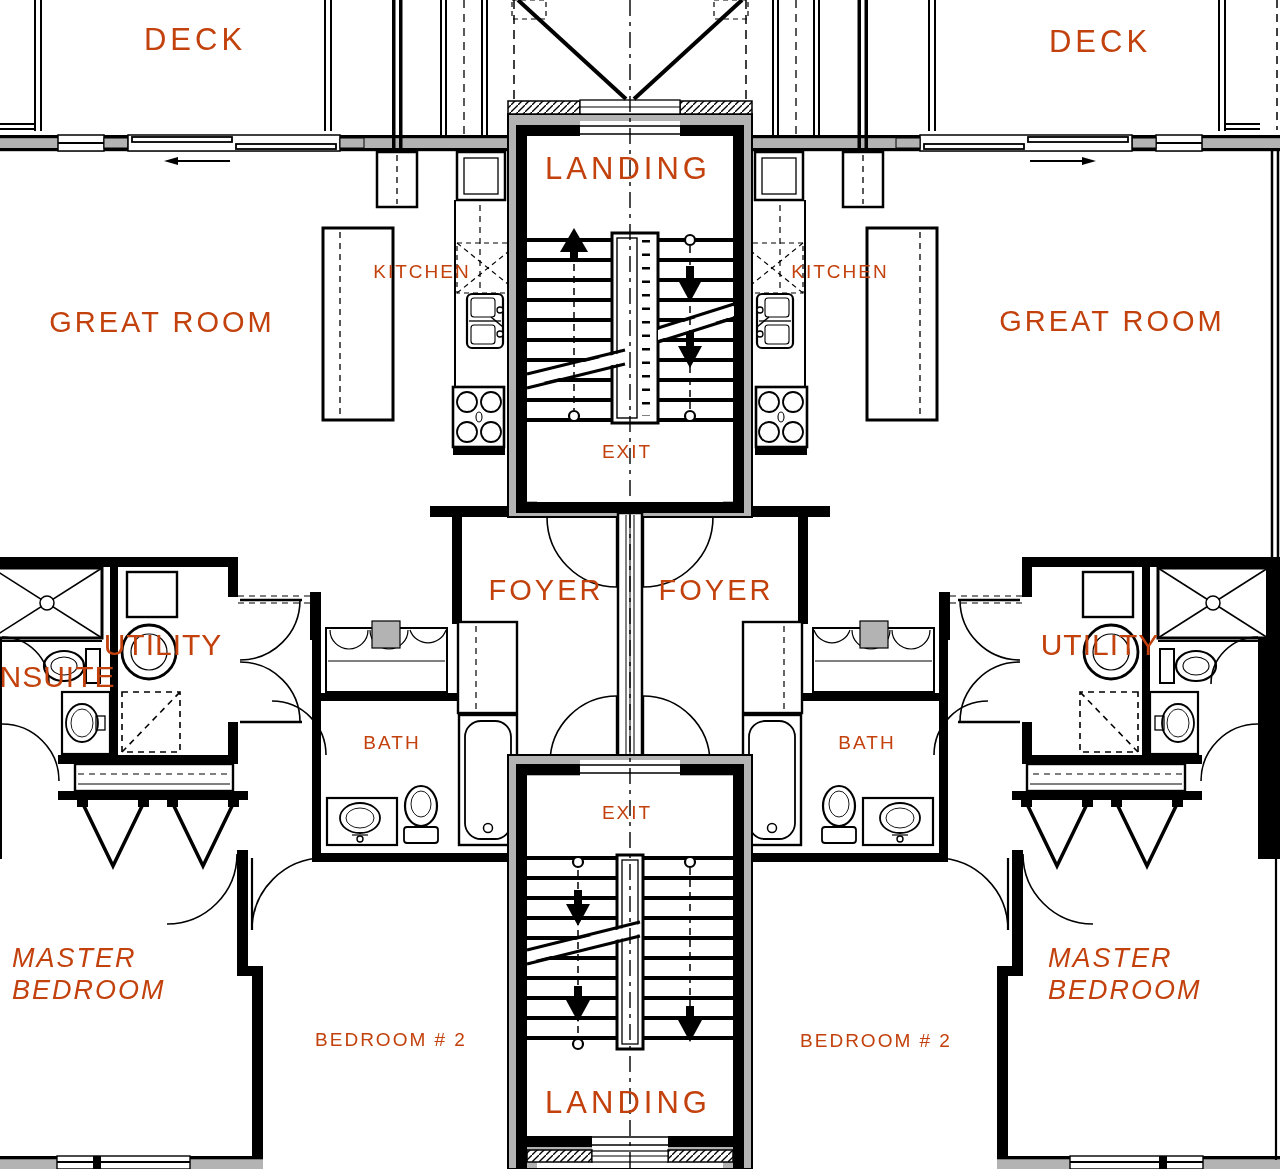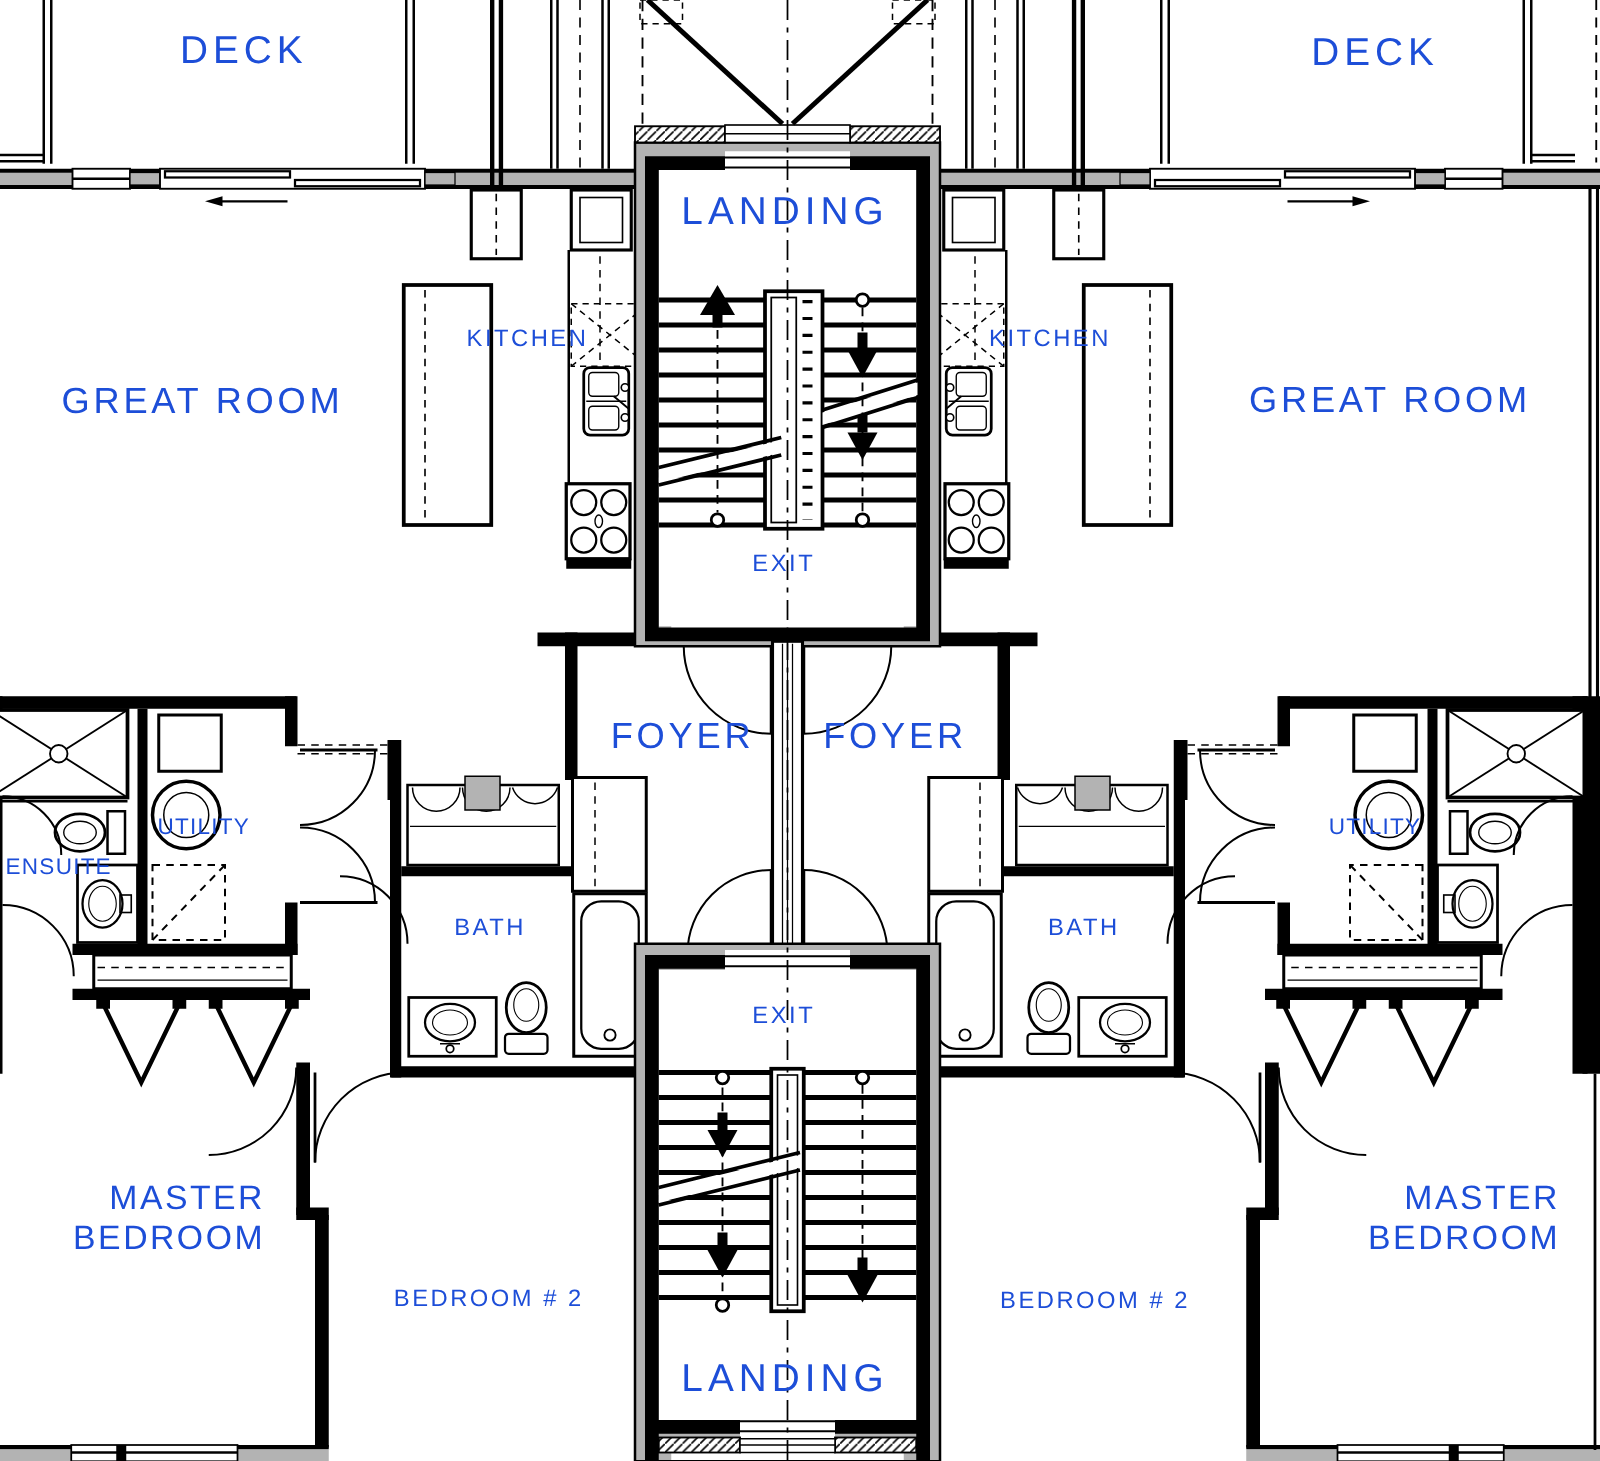--- a/index.html
+++ b/index.html
@@ -3,31 +3,31 @@
 <meta charset="utf-8">
 <style>
   html,body{margin:0;padding:0;}
   body{width:1280px;height:1169px;position:relative;background:#fff;overflow:hidden;}
   #plan{position:absolute;left:0;top:0;}
   svg{display:block;}
   .lbl{
     position:absolute;
     transform:translate(-50%,-50%);
     font-family:"Liberation Sans",sans-serif;
-    color:#1d4ed8;
+    color:#c2410c;
     font-weight:400;
     letter-spacing:3px;
     font-size:29px;
     white-space:nowrap;
     z-index:5;
   }
   .big{font-size:31px;letter-spacing:4px;}
   .med{font-size:19px;letter-spacing:2px;}
-  .small{font-size:18px;letter-spacing:1px;margin-top:17px;}
-  .masterblk{white-space:normal;width:200px;text-align:right;font-size:27px;line-height:32px;letter-spacing:2px;}
+  .small{font-size:30px;letter-spacing:1px;}
+  .masterblk{white-space:normal;width:200px;text-align:left;font-size:27px;line-height:32px;letter-spacing:2px;font-style:italic;}
   #lbl-deck-l{left:195px;top:40px}
   #lbl-deck-r{left:1100px;top:42px}
   #lbl-landing-top{left:628px;top:169px}
   #lbl-kitchen-l{left:422px;top:272px}
   #lbl-kitchen-r{left:840px;top:272px}
   #lbl-great-l{left:162px;top:322px}
   #lbl-great-r{left:1112px;top:321px}
   #lbl-exit-top{left:627px;top:452px}
   #lbl-foyer-l{left:546px;top:590px}
   #lbl-foyer-r{left:716px;top:590px}

